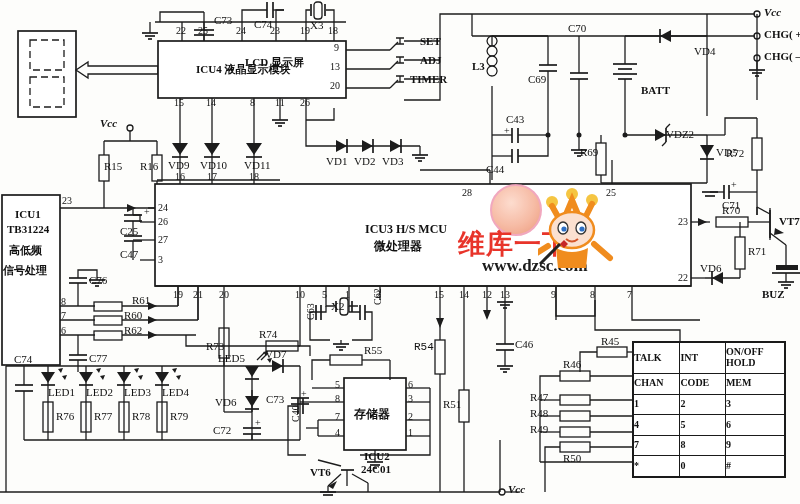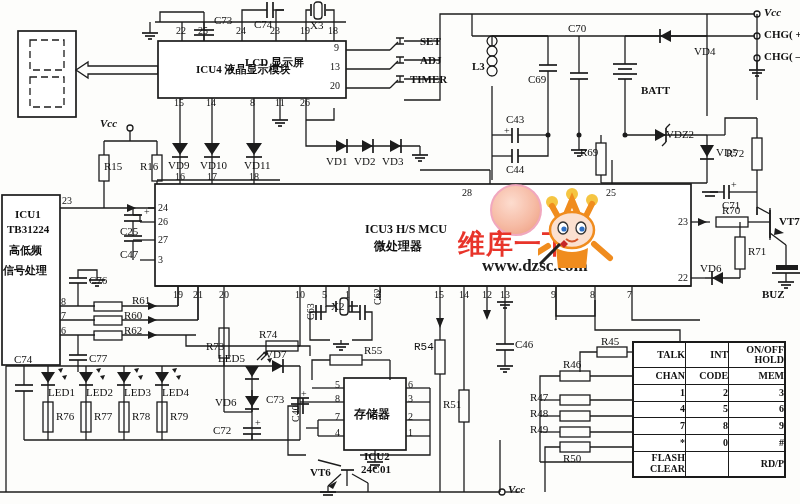--- a/index.html
+++ b/index.html
@@ -18,21 +18,21 @@
   .cn{font-family:"DejaVu Sans",sans-serif;font-weight:bold;}
   .it{font-style:italic;}
 
   
   #keypad{
     position:absolute;left:632px;top:341px;width:152px;height:135px;
     border:1.6px solid #1a1a1a;border-collapse:collapse;background:#fff;
   }
   #keypad table{border-collapse:collapse;width:100%;height:100%;}
   #keypad td{
-    border:1px solid #1a1a1a;text-align:right;vertical-align:middle;
+    border:1px solid #1a1a1a;text-align:left;vertical-align:middle;
     font-size:10px;font-weight:bold;font-family:"Liberation Serif",serif;
     line-height:1.05;color:#111;padding:0;
   }
   .kp-tall{height:23px;}
   .kp-row{height:15px;}
 
   
   #wm{position:absolute;left:470px;top:186px;width:150px;height:100px;pointer-events:none;}
   .wm-cn1{position:absolute;left:-8px;top:2px;font-size:30px;font-weight:bold;
      font-family:"DejaVu Sans",sans-serif;color:#f0a830;letter-spacing:2px;
@@ -723,21 +723,21 @@
 
   <div class="lbl s11 b" style="left:420px;top:35px;">SET</div>
   <div class="lbl s11 b" style="left:420px;top:54px;">ADJ</div>
   <div class="lbl s11 b" style="left:410px;top:73px;">TIMER</div>
 
   <div class="lbl s11 b" style="left:472px;top:60px;">L3</div>
   <div class="lbl s11" style="left:568px;top:22px;">C70</div>
   <div class="lbl s11" style="left:528px;top:73px;">C69</div>
   <div class="lbl s11" style="left:506px;top:113px;">C43</div>
   <div class="lbl s10" style="left:504px;top:125px;">+</div>
-  <div class="lbl s11" style="left:506px;top:163px;">C44</div>
+  <div class="lbl s11" style="left:486px;top:163px;">C44</div>
   <div class="lbl s11 b" style="left:641px;top:84px;">BATT</div>
   <div class="lbl s11" style="left:580px;top:146px;">R69</div>
   <div class="lbl s11" style="left:650px;top:45px;margin-left:44px;">VD4</div>
   <div class="lbl s11" style="left:716px;top:146px;">VD5</div>
   <div class="lbl s11" style="left:666px;top:128px;">VDZ2</div>
   <div class="lbl s11 b it" style="left:764px;top:6px;">Vcc</div>
   <div class="lbl s11 b" style="left:764px;top:28px;">CHG( + )</div>
   <div class="lbl s11 b" style="left:764px;top:50px;">CHG( – )</div>
   <div class="lbl s11" style="left:726px;top:147px;">R72</div>
   <div class="lbl s11" style="left:722px;top:199px;">C71</div>
@@ -872,25 +872,20 @@
       <tr>
         <td class="kp-row">7</td>
         <td class="kp-row">8</td>
         <td class="kp-row">9</td>
       </tr>
       <tr>
         <td class="kp-row">*</td>
         <td class="kp-row">0</td>
         <td class="kp-row">#</td>
       </tr>
-      <tr>
-        <td class="kp-tall"><span>FLASH<br>CLEAR</span></td>
-        <td class="kp-tall"></td>
-        <td class="kp-tall">RD/P</td>
-      </tr>
     </tbody>
       </table>
   </div>
 
   <div id="wm">
     <div class="wm-circ"></div>
     <div class="wm-cn2">维库一下</div>
     <div class="wm-url">www.dzsc.com</div>
     <svg class="wm-mascot" viewBox="0 0 78 86">
       <g>

